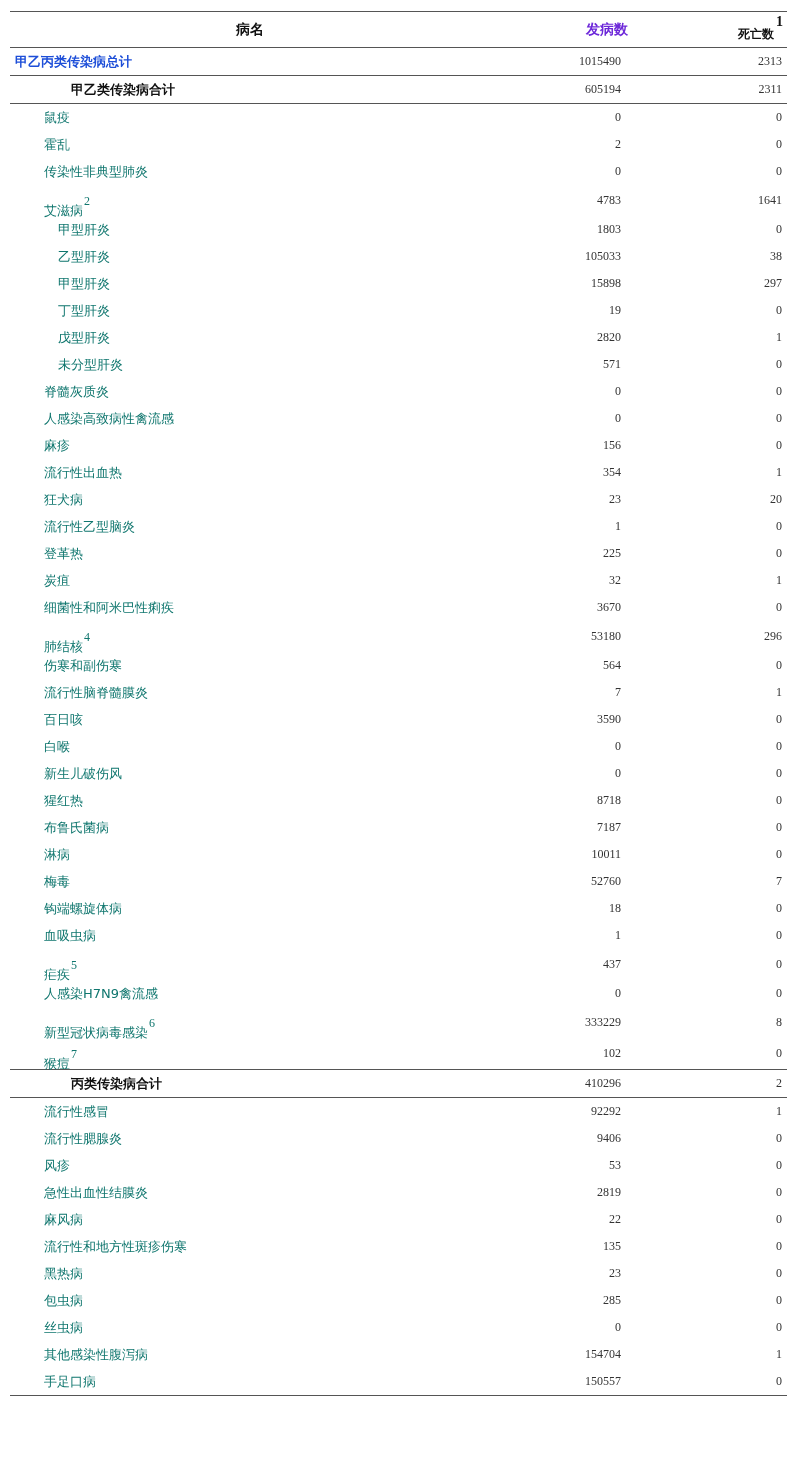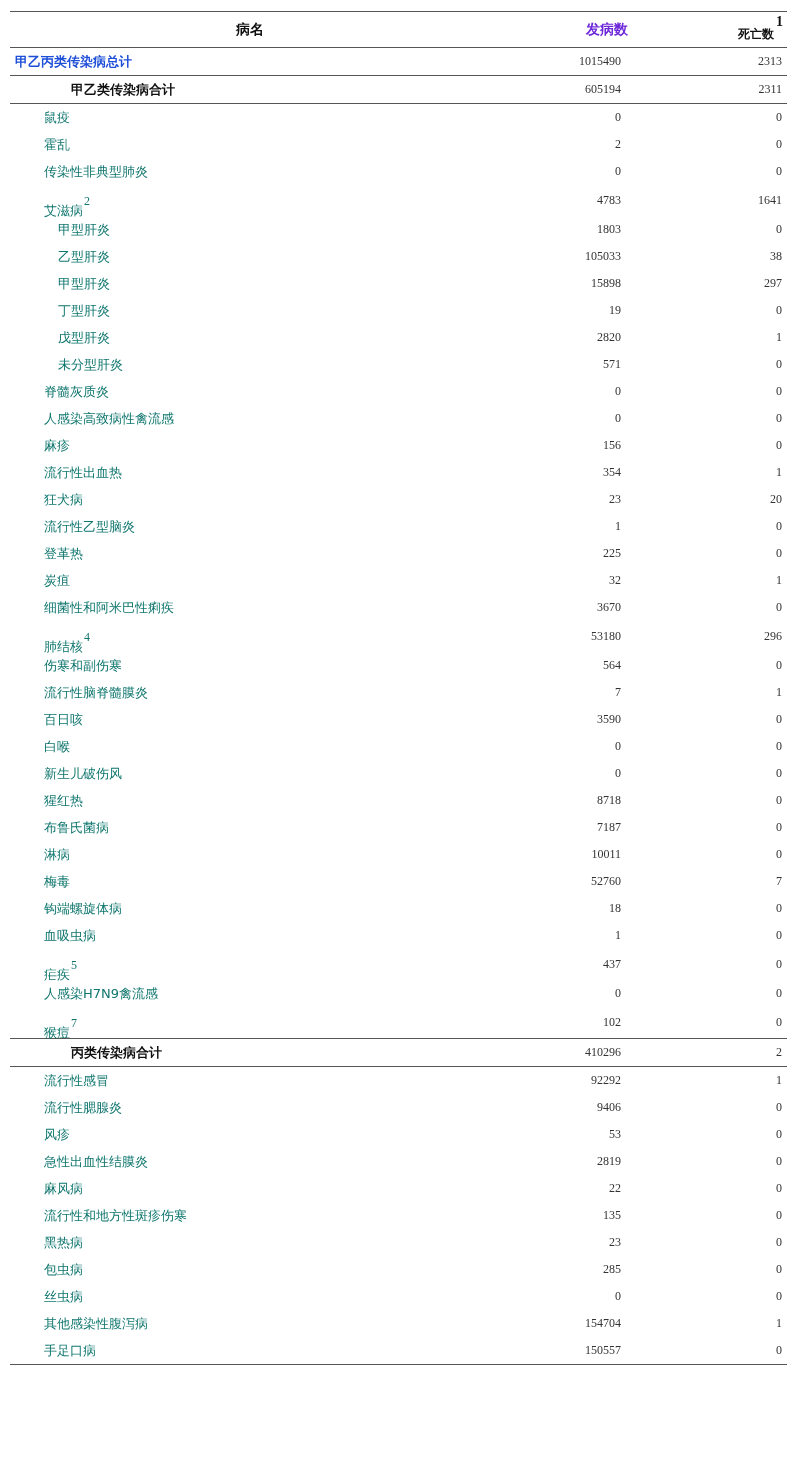--- a/index.html
+++ b/index.html
@@ -209,20 +209,25 @@
         <span class="name l2"><span>疟疾</span><sup>5</sup></span>
         <span class="num c1">437</span>
         <span class="num c2">0</span>
       </div>
       <div class="row">
         <span class="name l2"><span>人感染H7N9禽流感</span></span>
         <span class="num c1">0</span>
         <span class="num c2">0</span>
       </div>
       <div class="row tall">
+        <span class="name l2"><span>新型冠状病毒感染</span><sup>6</sup></span>
+        <span class="num c1">333229</span>
+        <span class="num c2">8</span>
+      </div>
+      <div class="row tall">
         <span class="name l2"><span>猴痘</span><sup>7</sup></span>
         <span class="num c1">102</span>
         <span class="num c2">0</span>
       </div>
     </div>
   <div class="line"></div>
   <div class="row">
     <span class="name l1">丙类传染病合计</span>
     <span class="num c1">410296</span>
     <span class="num c2">2</span>

